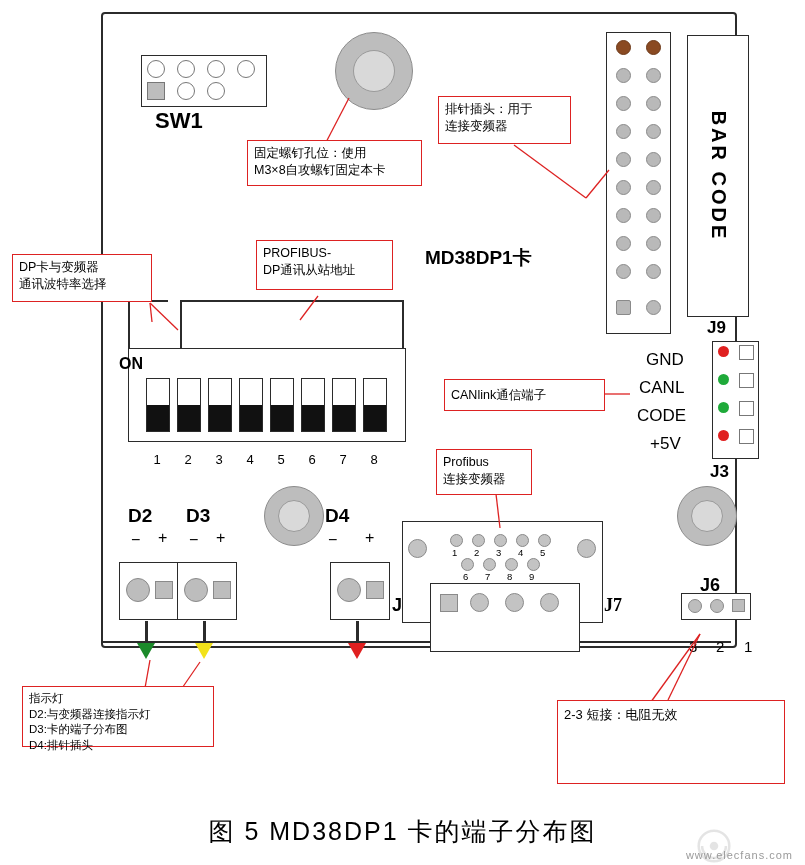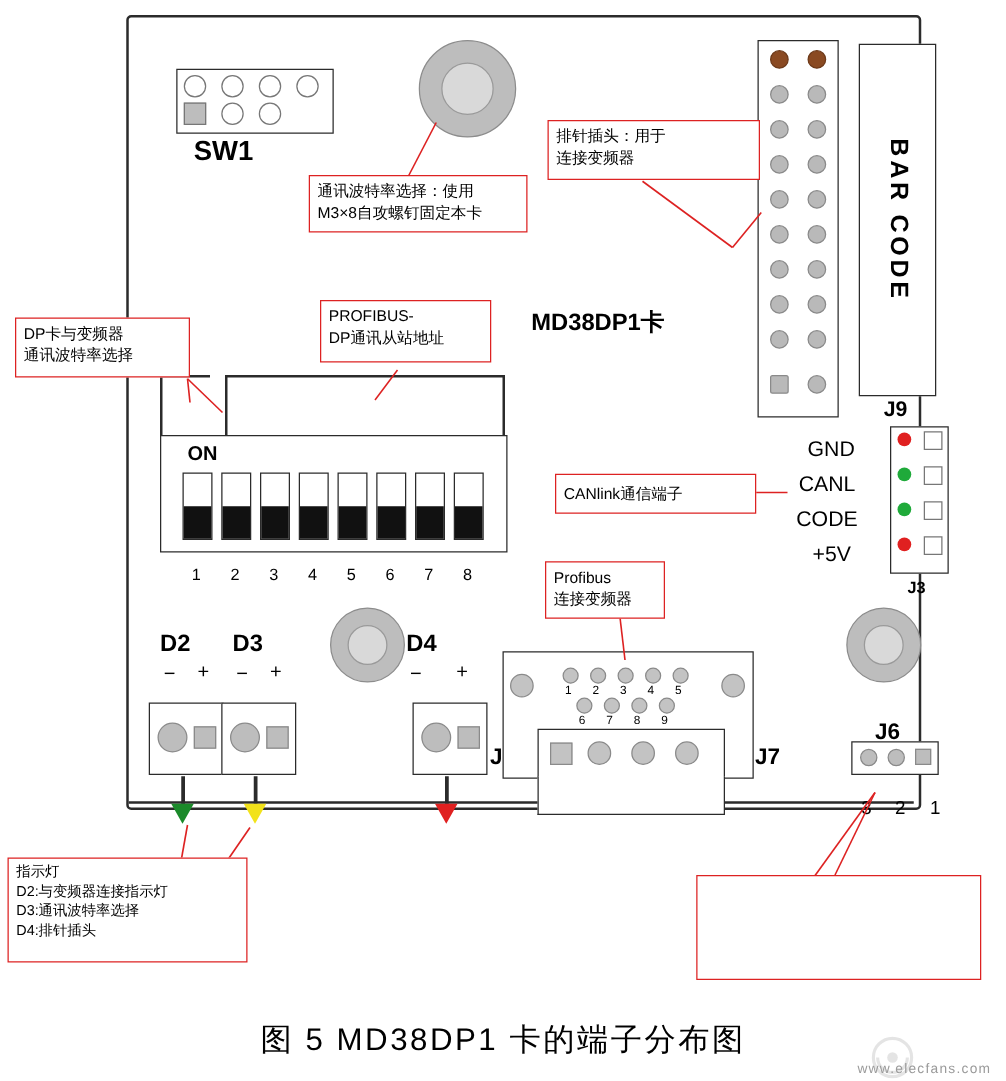--- a/index.html
+++ b/index.html
@@ -143,21 +143,21 @@
 
 <div class="lbl bold" style="left:425px; top:245px; font-size:19px;">MD38DP1卡</div>
 
 <div class="hline" style="left:128px; top:300px; width:40px; height:2px;"></div>
 <div class="vline" style="left:128px; top:300px; width:2px; height:48px;"></div>
 <div class="hline" style="left:180px; top:300px; width:224px; height:2px;"></div>
 <div class="vline" style="left:180px; top:300px; width:2px; height:48px;"></div>
 <div class="vline" style="left:402px; top:300px; width:2px; height:48px;"></div>
 
 <div class="dipbox" style="left:128px; top:348px; width:276px; height:92px;"></div>
-<div class="lbl bold" style="left:150px; top:355px; font-size:16px;">ON</div>
+<div class="lbl bold" style="left:119px; top:355px; font-size:16px;">ON</div>
 
 <div class="dipcell" style="left:146px; top:378px; width:22px; height:52px;">
     <div class="k"></div>
   </div>
 <div class="dipcell" style="left:177px; top:378px; width:22px; height:52px;">
     <div class="k"></div>
   </div>
 <div class="dipcell" style="left:208px; top:378px; width:22px; height:52px;">
     <div class="k"></div>
   </div>
@@ -194,21 +194,21 @@
 <div class="j3pad" style="left:739px; top:429px;"></div>
 <div class="j3dot" style="left:718px; top:346px; background:#e02020;"></div>
 <div class="j3dot" style="left:718px; top:374px; background:#1faa3a;"></div>
 <div class="j3dot" style="left:718px; top:402px; background:#1faa3a;"></div>
 <div class="j3dot" style="left:718px; top:430px; background:#e02020;"></div>
 
 <div class="lbl" style="left:646px; top:350px; font-size:17px;">GND</div>
 <div class="lbl" style="left:639px; top:378px; font-size:17px;">CANL</div>
 <div class="lbl" style="left:637px; top:406px; font-size:17px;">CODE</div>
 <div class="lbl" style="left:650px; top:434px; font-size:17px;">+5V</div>
-<div class="lbl bold" style="left:726px; top:462px; font-size:13px;">J3</div>
+<div class="lbl bold" style="left:710px; top:462px; font-size:17px;">J3</div>
 
 <div class="hole" style="left:264px; top:486px; width:58px; height:58px;"></div>
 <div class="hole-in" style="left:278px; top:500px; width:30px; height:30px;"></div>
 <div class="hole" style="left:677px; top:486px; width:58px; height:58px;"></div>
 <div class="hole-in" style="left:691px; top:500px; width:30px; height:30px;"></div>
 
 <div class="lbl bold" style="left:128px; top:505px; font-size:19px;">D2</div>
 <div class="lbl bold" style="left:186px; top:505px; font-size:19px;">D3</div>
 <div class="lbl bold" style="left:325px; top:505px; font-size:19px;">D4</div>
 
@@ -232,21 +232,21 @@
 <div class="term-sq" style="left:366px; top:581px; width:16px; height:16px;"></div>
 
 <div class="ledstem" style="left:145px; top:621px; height:22px;"></div>
 <div class="led" style="left:137px; top:643px; border-top:16px solid #1b8a2a;"></div>
 <div class="ledstem" style="left:203px; top:621px; height:22px;"></div>
 <div class="led" style="left:195px; top:643px; border-top:16px solid #f2e21a;"></div>
 <div class="ledstem" style="left:356px; top:621px; height:22px;"></div>
 <div class="led" style="left:348px; top:643px; border-top:16px solid #e02020;"></div>
 
 <div class="lbl bold" style="left:392px; top:595px; font-size:18px;">J2</div>
-<div class="lbl bold" style="left:604px; top:595px; font-size:18px;">J7</div>
+<div class="lbl bold" style="left:604px; top:595px; font-size:18px;font-family:Liberation Serif, serif;">J7</div>
 
 <div class="db9" style="left:402px; top:521px; width:199px; height:100px;"></div>
 <div class="db9big" style="left:408px; top:539px;"></div>
 <div class="db9big" style="left:577px; top:539px;"></div>
 
 <div class="db9pin" style="left:450px; top:534px;"></div>
 <div class="db9pin" style="left:472px; top:534px;"></div>
 <div class="db9pin" style="left:494px; top:534px;"></div>
 <div class="db9pin" style="left:516px; top:534px;"></div>
 <div class="db9pin" style="left:538px; top:534px;"></div>
@@ -298,25 +298,25 @@
   <path d="M496,494 L500,528" stroke="#dd2222" stroke-width="1.3" fill="none"></path>
 
   <path d="M150,660 L145,688" stroke="#dd2222" stroke-width="1.3" fill="none"></path>
   <path d="M200,662 L178,694" stroke="#dd2222" stroke-width="1.3" fill="none"></path>
 
   <path d="M648,706 L700,634" stroke="#dd2222" stroke-width="1.3" fill="none"></path>
   <path d="M700,634 L668,700" stroke="#dd2222" stroke-width="1.3" fill="none"></path>
 </svg>
 
 <div class="callout" style="left:247px; top:140px; width:175px; height:46px;">
-  <div>通讯波特率选择：使用</div>
+  <div>固定螺钉孔位：使用</div>
   <div>M3×8自攻螺钉固定本卡</div>
 </div>
 
-<div class="callout" style="left:438px; top:96px; width:170px; height:48px;">
+<div class="callout" style="left:438px; top:96px; width:133px; height:48px;">
   <div>排针插头：用于</div>
   <div>连接变频器</div>
 </div>
 
 <div class="callout" style="left:12px; top:254px; width:140px; height:48px;">
   <div>DP卡与变频器</div>
   <div>通讯波特率选择</div>
 </div>
 
 <div class="callout" style="left:256px; top:240px; width:137px; height:50px;">
@@ -326,28 +326,29 @@
 
 <div class="callout" style="left:444px; top:379px; width:161px; height:32px; display:flex; align-items:center;">
   <div>CANlink通信端子</div>
 </div>
 
 <div class="callout" style="left:436px; top:449px; width:96px; height:46px;">
   <div>Profibus</div>
   <div>连接变频器</div>
 </div>
 
-<div class="callout" style="left:6px; top:686px; width:192px; height:84px; font-size:11.5px;">
+<div class="callout" style="left:22px; top:686px; width:192px; height:61px; font-size:11.5px;">
   <div>指示灯</div>
   <div>D2:与变频器连接指示灯</div>
-  <div>D3:通讯波特率选择</div>
+  <div>D3:卡的端子分布图</div>
   <div>D4:排针插头</div>
 </div>
 
 <div class="callout" style="left:557px; top:700px; width:228px; height:84px; font-size:13px; line-height:1.6;">
+  <div>2-3 短接：电阻无效</div>
 </div>
 
 <div class="figcap" style="top:815px;">图 5   MD38DP1 卡的端子分布图</div>
 
 <svg class="wm-logo" viewBox="0 0 40 40">
   <circle cx="20" cy="20" r="18" fill="none" stroke="#b5b5b5" stroke-width="3"></circle>
   <path d="M6,20 a14,14 0 0,0 28,0" fill="none" stroke="#b5b5b5" stroke-width="3"></path>
   <circle cx="20" cy="20" r="5" fill="#b5b5b5"></circle>
 </svg>
 <div class="watermark">www.elecfans.com</div>

